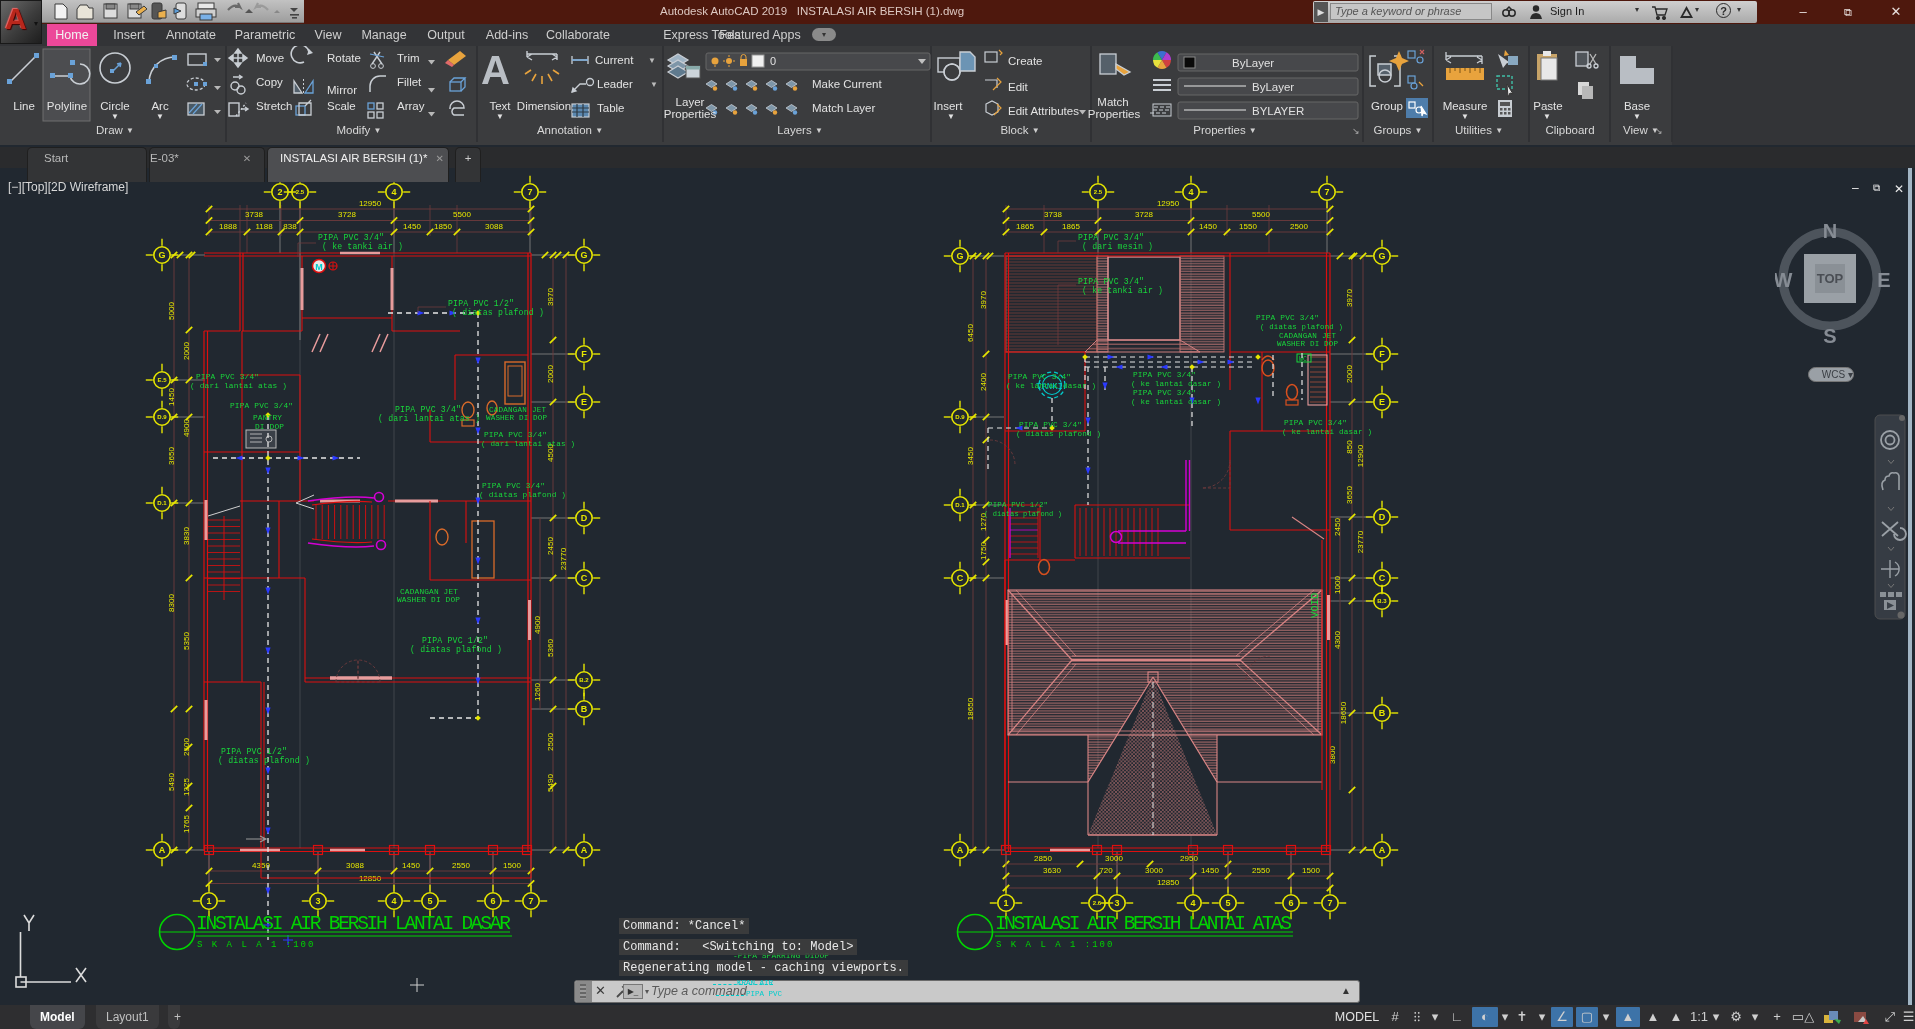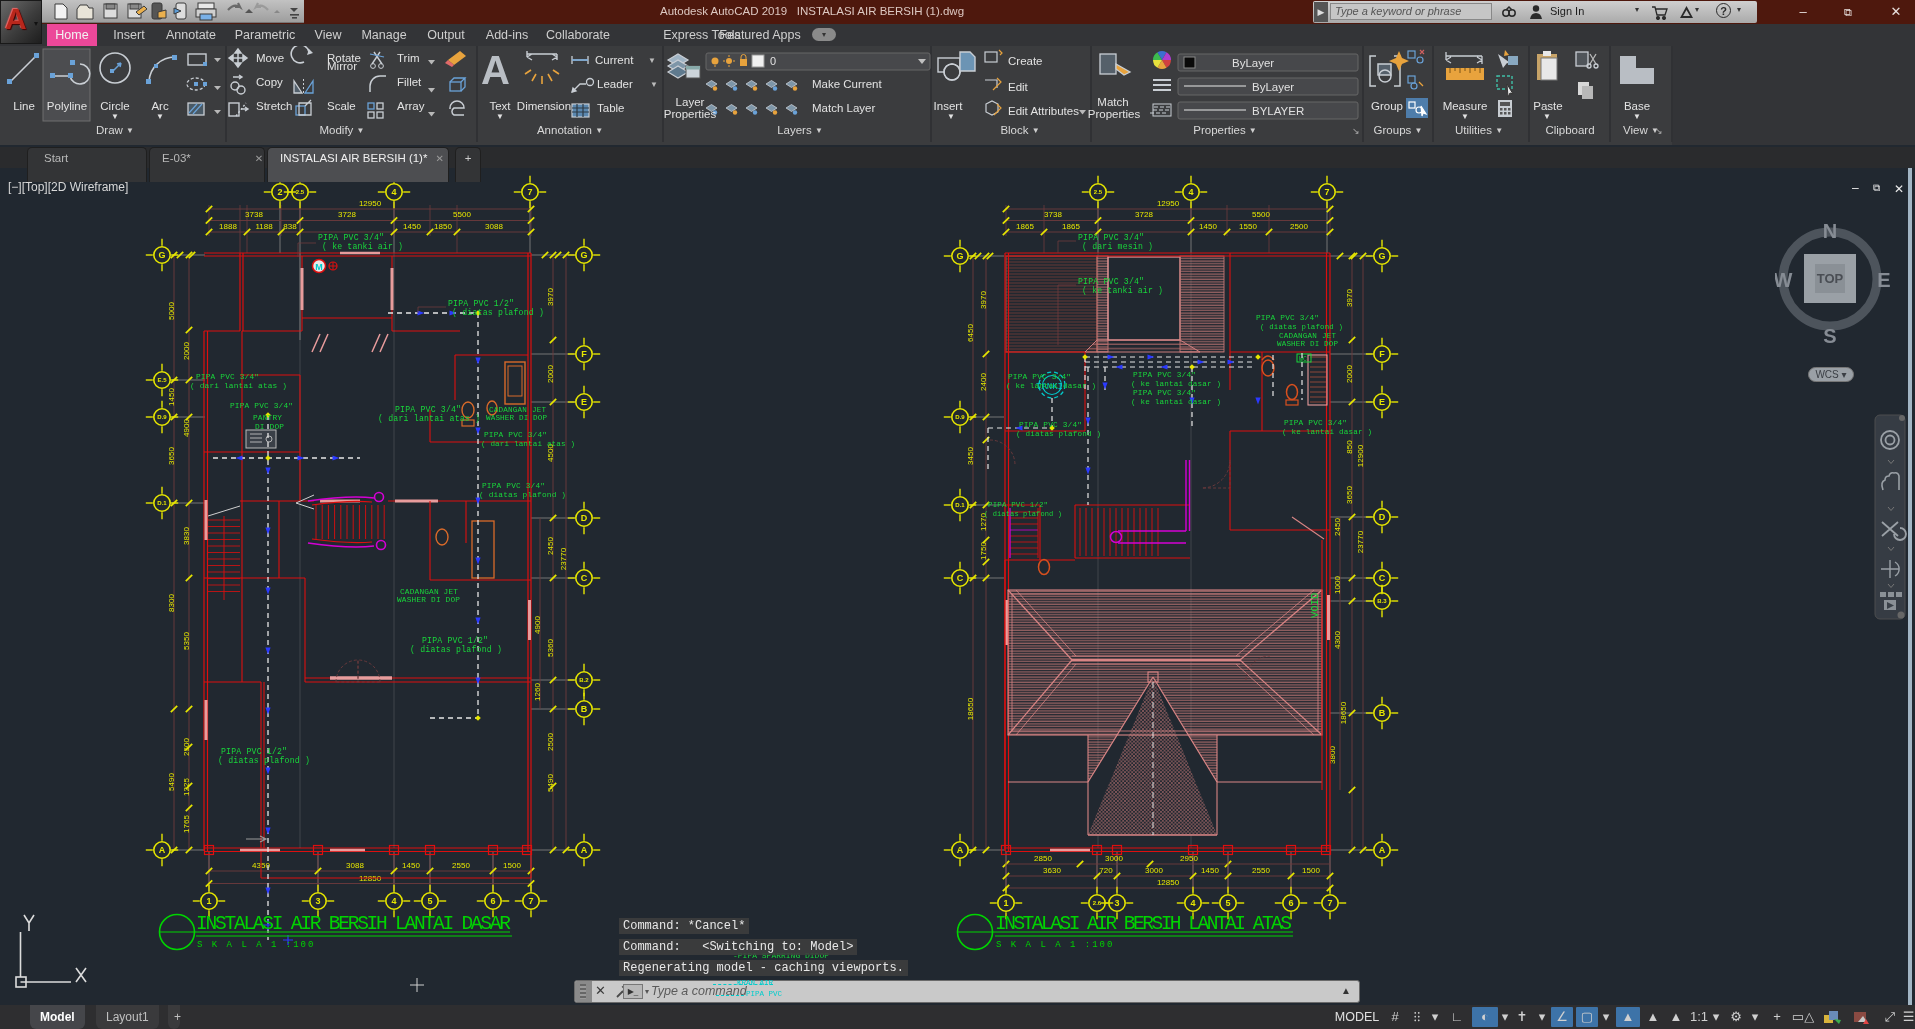--- a/index.html
+++ b/index.html
@@ -1004,21 +1004,21 @@
 <svg class="abs" style="left:1775px;top:221px;" width="120" height="130" viewBox="0 0 120 130">
     <circle cx="55" cy="58" r="47" fill="none" stroke="#4d545c" stroke-width="9"></circle>
     <rect x="29" y="33" width="52" height="49" fill="#9aa0a6"></rect>
     <rect x="40" y="43" width="30" height="29" fill="#8a9096"></rect>
     <text x="55" y="62" text-anchor="middle" font-size="13" font-weight="bold" fill="#4a4e54" font-family="Liberation Sans">TOP</text>
     <text x="55" y="17" text-anchor="middle" font-size="20" font-weight="bold" fill="#868c94" font-family="Liberation Sans">N</text>
     <text x="55" y="122" text-anchor="middle" font-size="20" font-weight="bold" fill="#868c94" font-family="Liberation Sans">S</text>
     <text x="8" y="66" text-anchor="middle" font-size="20" font-weight="bold" fill="#868c94" font-family="Liberation Sans">W</text>
     <text x="109" y="66" text-anchor="middle" font-size="20" font-weight="bold" fill="#868c94" font-family="Liberation Sans">E</text>
   </svg>
-<div class="abs" style="left:1808px;top:367px;width:46px;height:15px;background:#9aa0a6;border:1px solid #777;border-radius:8px;font-size:10px;color:#3a3e44;text-align:center;line-height:14px;">WCS ▾</div>
+<div class="abs" style="left:1808px;top:367px;width:46px;height:15px;background:#9aa0a6;border:1px solid #777;border-radius:8px;font-size:10px;color:#3a3e44;text-align:right;line-height:14px;">WCS ▾</div>
 <svg class="abs" style="left:1874px;top:412px;" width="34" height="210" viewBox="0 0 34 210">
     <rect x="1" y="3" width="30" height="204" rx="5" fill="#3a4048" opacity="0.85" stroke="#555"></rect>
     <circle cx="28" cy="6" r="3" fill="#666"></circle>
     <g stroke="#9aa0a6" stroke-width="1.8" fill="none">
       <circle cx="16" cy="28" r="9"></circle>
       <circle cx="16" cy="28" r="4.5"></circle>
       <path d="M9 78 q-3 -8 2 -10 q0 -4 4 -4 q1 -4 5 -3 q4 -1 5 3 l0 14" stroke-width="1.6"></path>
       <path d="M8 110 l16 14 m0 -14 l-16 14 m12 -2 a6 6 0 1 0 6 -6"></path>
       <path d="M16 148 v18 m-9 -9 h18 m-4 -7 a8 8 0 0 1 0 14" stroke-width="1.4"></path>
     </g>
@@ -1141,21 +1141,21 @@
 <div class="pansep" style="left:476px;"></div>
 <div class="pansep" style="left:662px;"></div>
 <div class="pansep" style="left:930px;"></div>
 <div class="pansep" style="left:1090px;"></div>
 <div class="pansep" style="left:1362px;"></div>
 <div class="pansep" style="left:1432px;"></div>
 <div class="pansep" style="left:1528px;"></div>
 <div class="pansep" style="left:1609px;"></div>
 <div class="pansep" style="left:1671px;"></div>
 <div class="panlab" style="left:40px;width:150px;">Draw <span class="da">▼</span></div>
-<div class="panlab" style="left:267px;width:150px;text-align:center;">Modify <span class="da">▼</span></div>
+<div class="panlab" style="left:284px;width:150px;text-align:center;">Modify <span class="da">▼</span></div>
 <div class="panlab" style="left:500px;width:140px;">Annotation <span class="da">▼</span></div>
 <div class="panlab" style="left:740px;width:120px;">Layers <span class="da">▼</span></div>
 <div class="panlab" style="left:975px;width:90px;">Block <span class="da">▼</span></div>
 <div class="panlab" style="left:1155px;width:140px;">Properties <span class="da">▼</span></div>
 <div class="panlab" style="left:1366px;width:64px;">Groups <span class="da">▼</span></div>
 <div class="panlab" style="left:1437px;width:84px;">Utilities <span class="da">▼</span></div>
 <div class="panlab" style="left:1532px;width:76px;">Clipboard</div>
 <div class="panlab" style="left:1612px;width:58px;">View <span class="da">▼</span></div>
 <div class="abs" style="left:1655px;top:126px;color:#aaa;font-size:9px;">↘</div>
 <div class="abs" style="left:1352px;top:126px;color:#aaa;font-size:9px;">↘</div>
@@ -1421,21 +1421,21 @@
 <div class="biglab" style="left:4px;top:100px;width:40px;">Line</div>
 <div class="biglab" style="left:44px;top:100px;width:46px;">Polyline</div>
 <div class="biglab" style="left:95px;top:100px;width:40px;">Circle</div>
 <div class="biglab" style="left:142px;top:100px;width:36px;">Arc</div>
 <div class="biglab" style="left:110px;top:112px;width:10px;font-size:8px;">▼</div>
 <div class="biglab" style="left:155px;top:112px;width:10px;font-size:8px;">▼</div>
 <div class="smlab" style="left:256px;top:52px;">Move</div>
 <div class="smlab" style="left:256px;top:76px;">Copy</div>
 <div class="smlab" style="left:256px;top:100px;">Stretch</div>
 <div class="smlab" style="left:327px;top:52px;">Rotate</div>
-<div class="smlab" style="left:327px;top:60px;">Mirror</div>
+<div class="smlab" style="left:327px;top:84px;">Mirror</div>
 <div class="smlab" style="left:327px;top:100px;">Scale</div>
 <div class="smlab" style="left:397px;top:52px;">Trim</div>
 <div class="smlab" style="left:397px;top:76px;">Fillet</div>
 <div class="smlab" style="left:397px;top:100px;">Array</div>
 <div class="biglab" style="left:482px;top:100px;width:36px;">Text</div>
 <div class="biglab" style="left:495px;top:112px;width:10px;font-size:8px;">▼</div>
 <div class="biglab" style="left:514px;top:100px;width:60px;">Dimension</div>
 <div class="smlab" style="left:595px;top:54px;">Current</div>
 <div class="smlab" style="left:597px;top:78px;">Leader</div>
 <div class="smlab" style="left:597px;top:102px;">Table</div>
@@ -1450,21 +1450,21 @@
 <div class="biglab" style="left:1085px;top:108px;width:58px;">Properties</div>
 <div class="biglab" style="left:1365px;top:100px;width:44px;">Group</div>
 <div class="biglab" style="left:1438px;top:100px;width:54px;">Measure</div>
 <div class="biglab" style="left:1460px;top:112px;width:10px;font-size:8px;">▼</div>
 <div class="biglab" style="left:1528px;top:100px;width:40px;">Paste</div>
 <div class="biglab" style="left:1542px;top:112px;width:10px;font-size:8px;">▼</div>
 <div class="biglab" style="left:1610px;top:100px;width:54px;">Base</div>
 <div class="biglab" style="left:1632px;top:112px;width:10px;font-size:8px;">▼</div>
 <div id="ftabs"></div>
 <div class="ftab" style="left:27px;width:120px;padding-left:16px;">Start</div>
-<div class="ftab" style="left:149px;width:116px;padding-left:12px;">E-03*<span class="x" style="margin-left:64px;">✕</span></div>
+<div class="ftab" style="left:149px;width:116px;">E-03*<span class="x" style="margin-left:64px;">✕</span></div>
 <div class="ftab act" style="left:267px;width:182px;padding-left:12px;">INSTALASI AIR BERSIH (1)*<span class="x">✕</span></div>
 <div class="ftab" style="left:455px;width:26px;text-align:center;color:#ccc;">+</div>
 <div id="statusbar"></div>
 <div class="stab" style="left:30px;color:#fff;font-weight:bold;background:#45464a;">Model</div>
 <div class="stab" style="left:96px;">Layout1</div>
 <div class="stab" style="left:168px;width:12px;padding:0 6px;">+</div>
 <div class="sticon" style="left:1334px;width:46px;font-size:12.5px;color:#e0e0e0;">MODEL</div>
 <div class="sticon" style="left:1386px;width:18px;">#</div>
 <div class="sticon" style="left:1407px;width:20px;">⁝⁝</div>
 <div class="sticon" style="left:1430px;width:10px;">▾</div>

